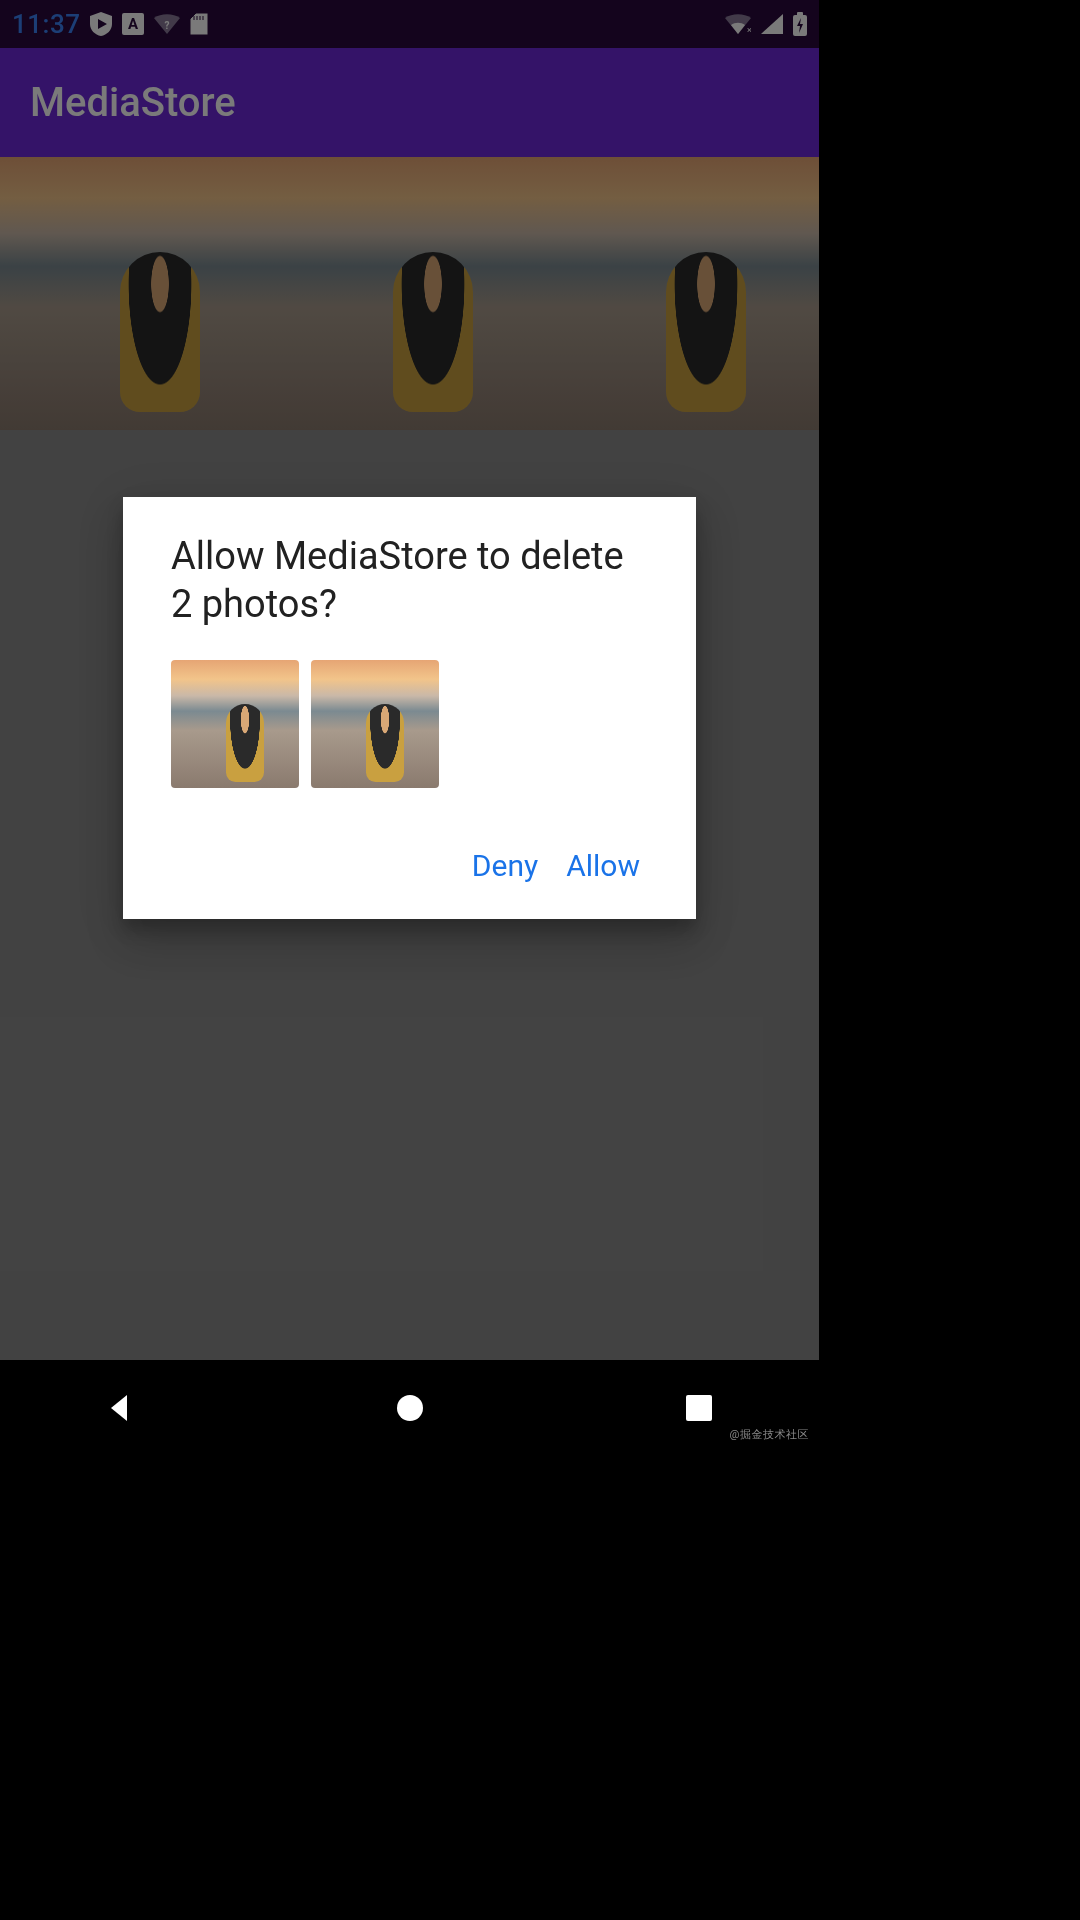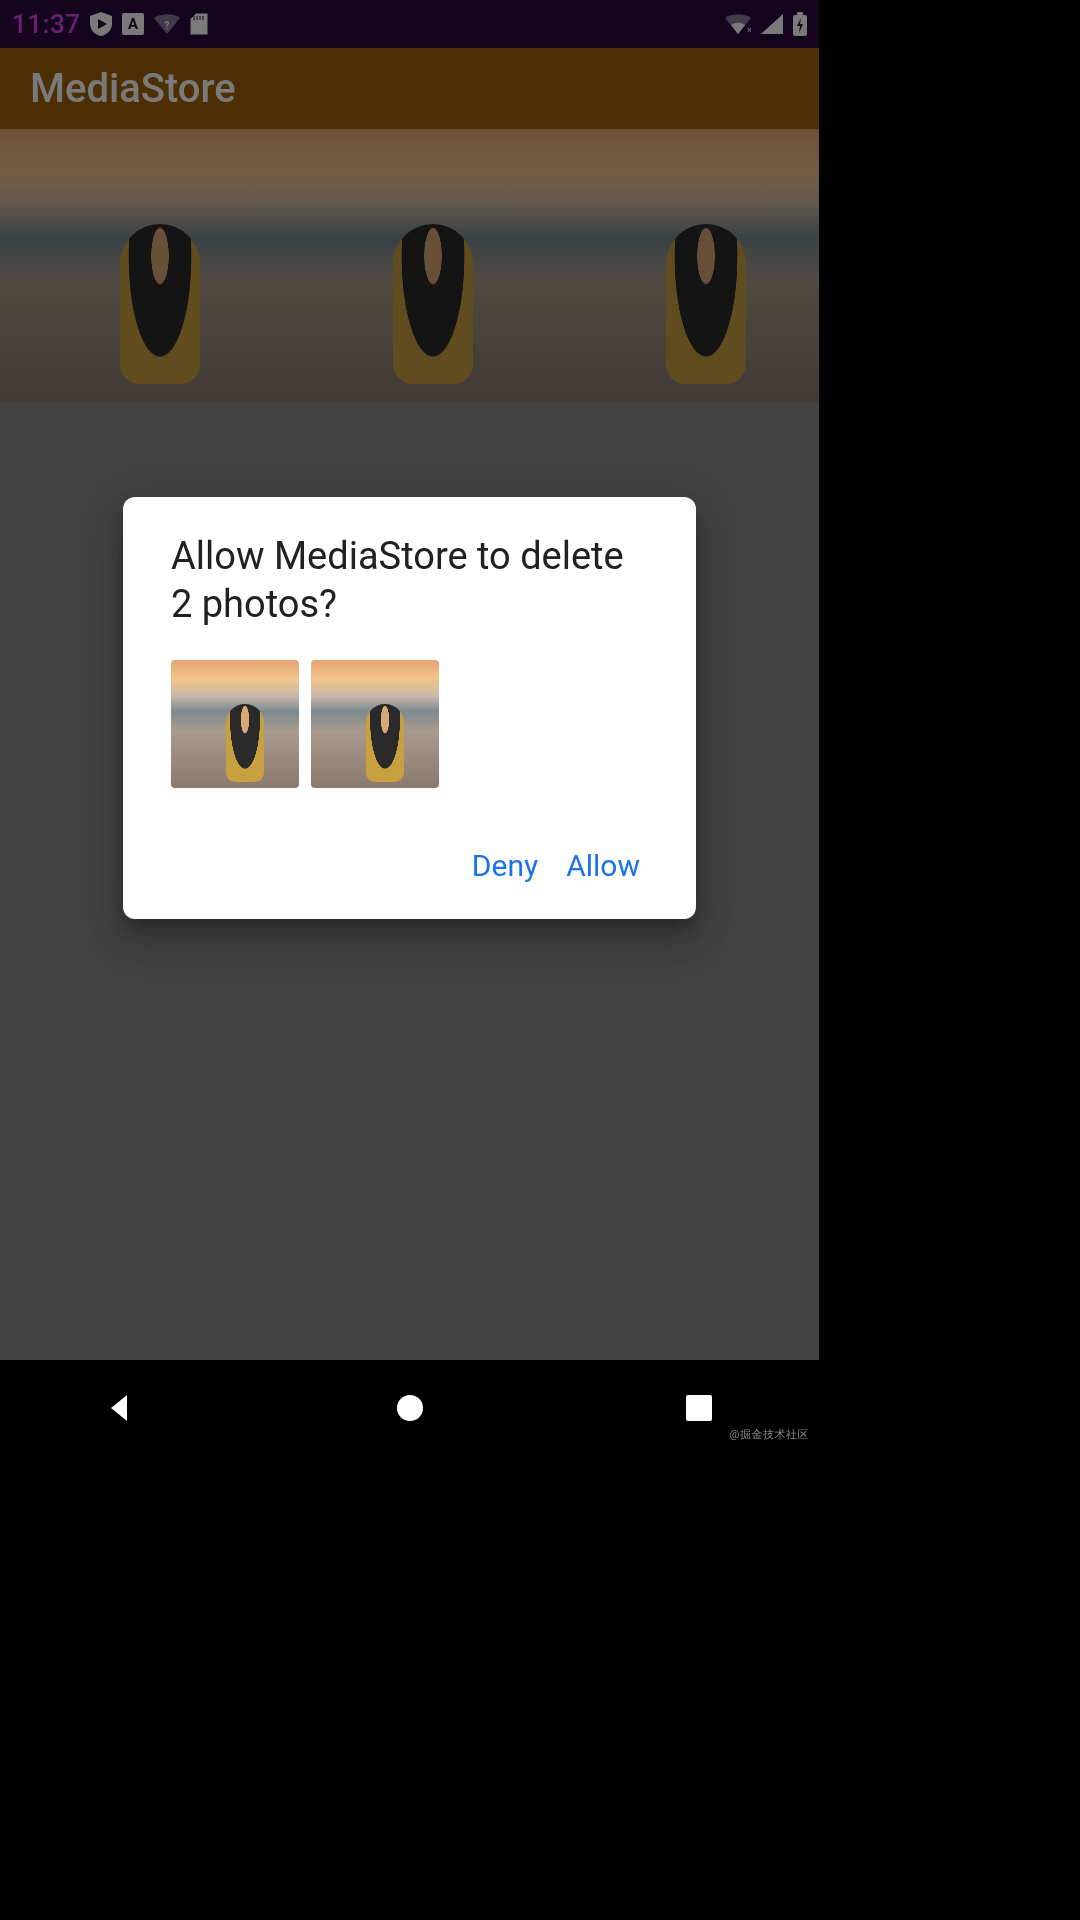--- a/index.html
+++ b/index.html
@@ -17,28 +17,28 @@
       height: 1360px;
       background: #8b8b8b;
     }
     .status-bar {
       height: 48px;
       background: #2a0a3d;
       display: flex;
       align-items: center;
       justify-content: space-between;
       padding: 0 12px;
-      color: #d946ef;
+      color: #3b82f6;
     }
     .status-left, .status-right { display: flex; align-items: center; gap: 10px; }
     .status-time { font-size: 26px; font-weight: 500; letter-spacing: 0.5px; }
     .status-icon { display: inline-flex; align-items: center; justify-content: center; }
     .app-bar {
-      height: 81px;
-      background: #a16207;
+      height: 109px;
+      background: #6d28d9;
       display: flex;
       align-items: center;
       padding: 0 30px;
     }
     .app-title { color: #fff; font-size: 40px; font-weight: 500; }
     .gallery {
       display: flex;
       flex-wrap: wrap;
     }
     .gallery-item {
@@ -62,21 +62,21 @@
       top: 0; left: 0; right: 0; height: 1360px;
       background: rgba(0,0,0,0.52);
       pointer-events: none;
     }
     .dialog {
       position: absolute;
       top: 497px;
       left: 123px;
       width: 573px;
       background: #fff;
-      border-radius: 12px;
+      border-radius: 0;
       box-shadow: 0 24px 38px rgba(0,0,0,0.14), 0 9px 46px rgba(0,0,0,0.12), 0 11px 15px rgba(0,0,0,0.2);
       padding: 36px 48px 24px 48px;
     }
     .dialog-title {
       font-size: 38px;
       color: #212121;
       line-height: 1.25;
       font-weight: 400;
       margin-bottom: 32px;
     }

